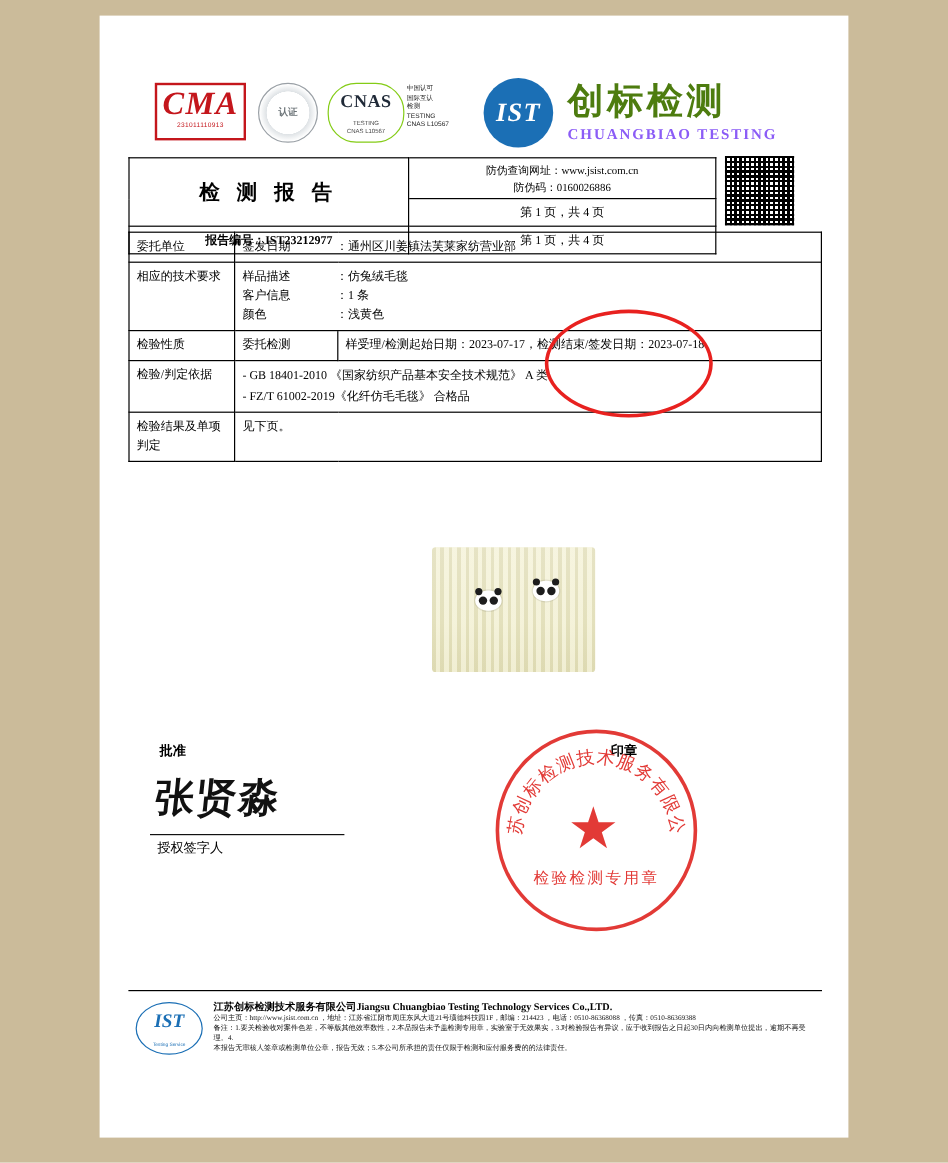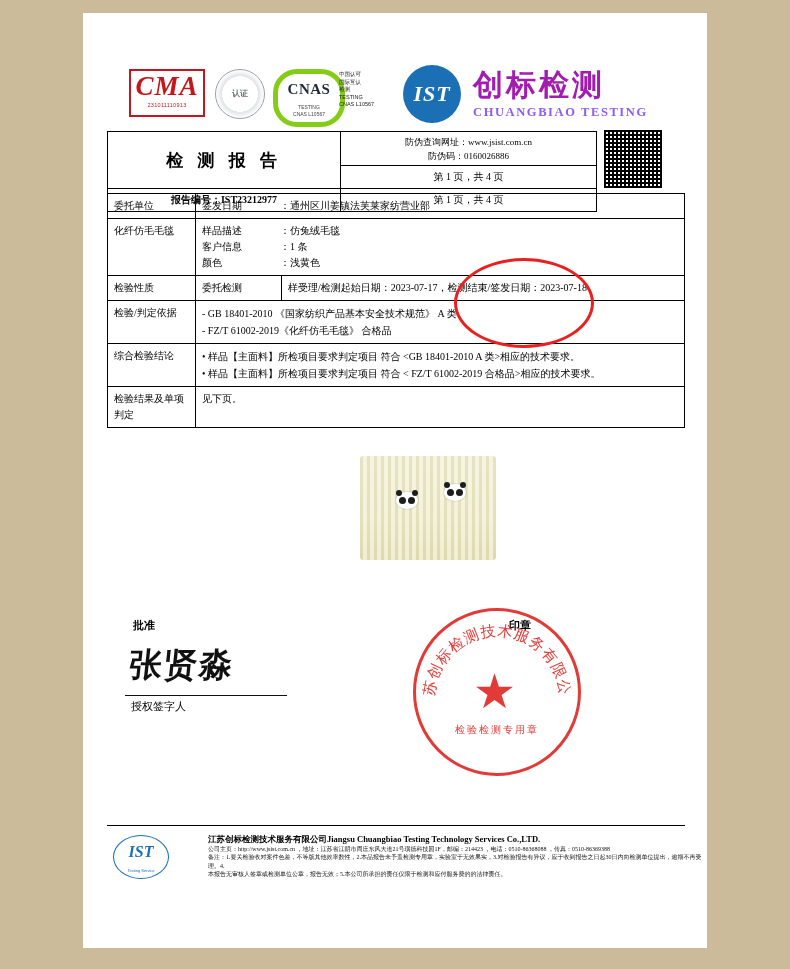--- a/index.html
+++ b/index.html
@@ -96,21 +96,21 @@
     line-height: 48px;
     color: #6b7377;
   }
   .cnas-logo {
     position: absolute;
     left: 166px;
     top: 4px;
     width: 62px;
     height: 48px;
     border-radius: 24px/24px;
-    border: 5px solid #84cc16;
+    border: 1px solid #84cc16;
     background: #ffffff;
     text-align: center;
     color: #1f2937;
   }
   .cnas-logo .cnas-text {
     font-family: "Liberation Serif", serif;
     font-size: 15px;
     font-weight: bold;
     line-height: 30px;
     letter-spacing: 0.5px;
@@ -152,21 +152,21 @@
     position: absolute;
     left: 366px;
     top: 2px;
     width: 210px;
   }
   .brand-cn {
     font-family: "Liberation Serif", serif;
     font-size: 30px;
     font-weight: bold;
     letter-spacing: 3px;
-    color: #a21caf;
+    color: #4d7c0f;
     line-height: 36px;
   }
   .brand-en {
     font-family: "Liberation Serif", serif;
     font-size: 12.5px;
     font-weight: bold;
     letter-spacing: 1.6px;
     color: #8b5cf6;
     line-height: 16px;
     margin-top: 1px;
@@ -385,21 +385,21 @@
     left: 0; top: 0;
     width: 162px; height: 162px;
   }
   .stamp-bottom {
     position: absolute;
     left: 0;
     top: 112px;
     width: 162px;
     text-align: center;
     font-family: "Liberation Serif", serif;
-    font-size: 10px;
+    font-size: 13px;
     letter-spacing: 2px;
     color: #e02a26;
   }
 
   
   .footer-line {
     position: absolute;
     left: 24px;
     top: 812px;
     width: 578px;
@@ -427,21 +427,20 @@
     font-size: 4px;
     line-height: 5px;
   }
   .footer-text {
     position: absolute;
     left: 95px;
     top: 820px;
     width: 500px;
     font-family: "Liberation Serif", serif;
     color: #000;
-    margin-left: 30px;
   }
   .footer-title {
     font-size: 8.5px;
     font-weight: bold;
     line-height: 12px;
   }
   .footer-small {
     font-size: 6px;
     line-height: 8.4px;
     color: #111;
@@ -525,21 +524,21 @@
             <tr>
           <td class="lbl">委托单位</td>
           <td colspan="2">
             <span class="kv">
               <span class="k">签发日期</span><span class="sep">：</span><span>通州区川姜镇法芙莱家纺营业部</span>
             </span>
           </td>
         </tr>
 
         <tr>
-          <td class="lbl">化纤仿毛毛毯</td>
+          <td class="lbl">相应的技术要求</td>
           <td colspan="2">
             <div class="kv">
               <span class="k">样品描述</span><span class="sep">：</span><span>仿兔绒毛毯</span>
             </div>
             <div class="kv">
               <span class="k">客户信息</span><span class="sep">：</span><span>1 条</span>
             </div>
             <div class="kv">
               <span class="k">颜色</span><span class="sep">：</span><span>浅黄色</span>
             </div>
@@ -555,27 +554,20 @@
         </tr>
 
         <tr>
           <td class="lbl">检验/判定依据</td>
           <td colspan="2" class="dash-list">
             <div>- GB 18401-2010 《国家纺织产品基本安全技术规范》 A 类</div>
             <div>- FZ/T 61002-2019《化纤仿毛毛毯》 合格品</div>
           </td>
         </tr>
 
-        <tr>
-          <td class="lbl">综合检验结论</td>
-          <td colspan="2" class="bullet-list">
-            <div>• 样品【主面料】所检项目要求判定项目 符合 &lt;GB 18401-2010 A 类&gt;相应的技术要求。</div>
-            <div>• 样品【主面料】所检项目要求判定项目 符合 &lt; FZ/T 61002-2019 合格品&gt;相应的技术要求。</div>
-          </td>
-        </tr>
 
         <tr>
           <td class="lbl">检验结果及单项判定</td>
           <td colspan="2">见下页。</td>
         </tr>
 
       </tbody>
         </table>
 
       <div class="sample-photo">

